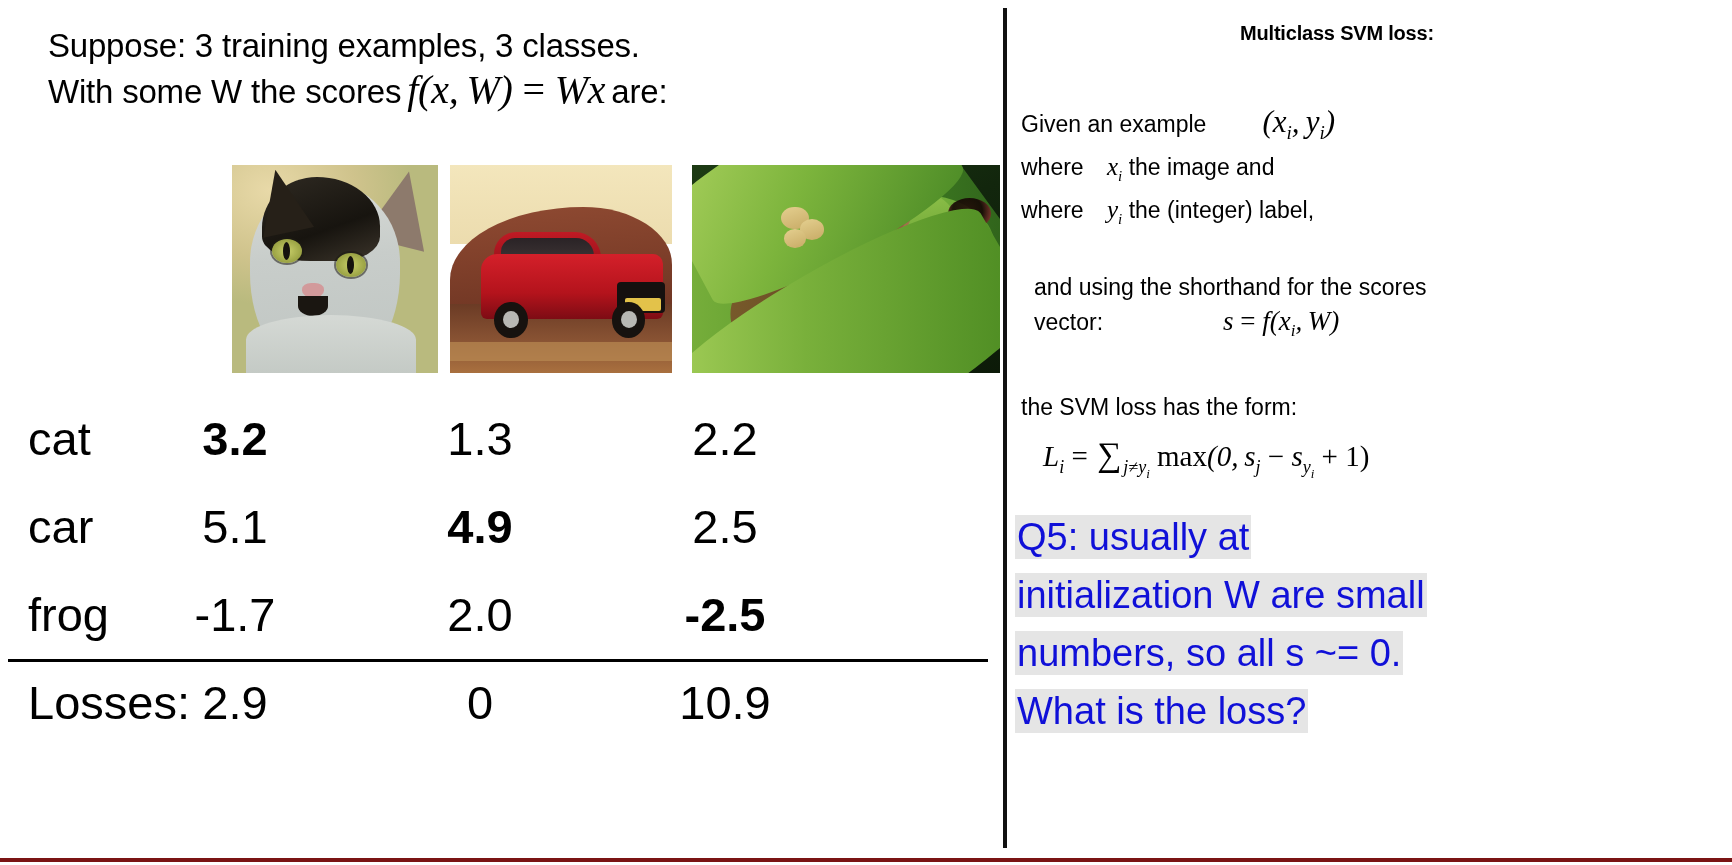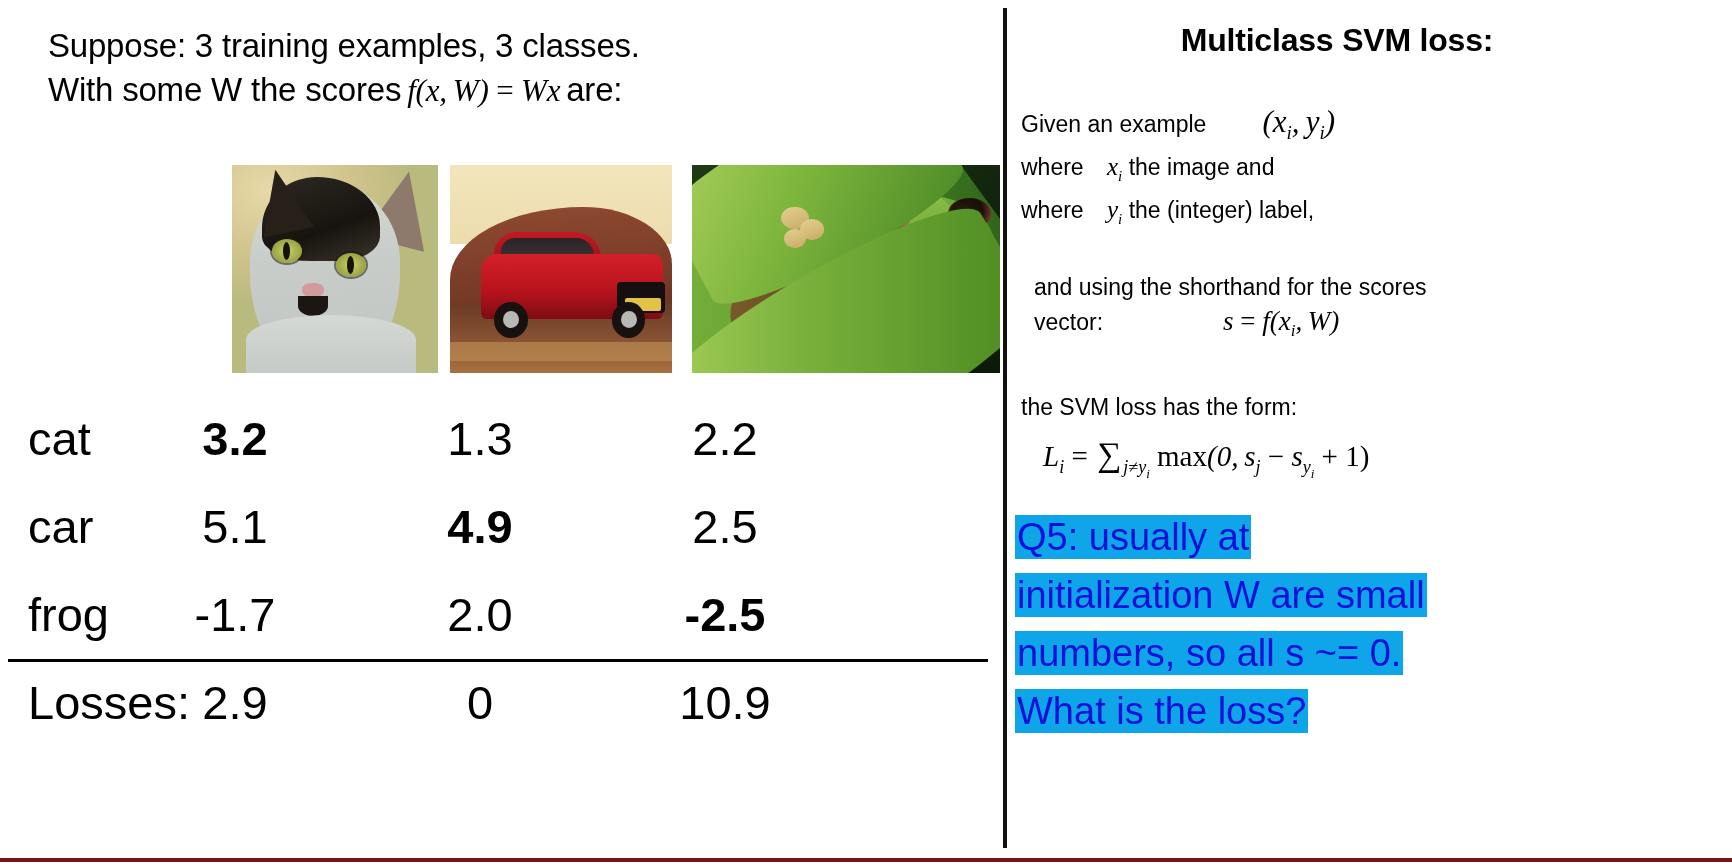--- a/index.html
+++ b/index.html
@@ -33,21 +33,21 @@
   }
   .intro-line {
     font-size: 33px;
     line-height: 44px;
     white-space: nowrap;
     letter-spacing: -0.2px;
   }
   .intro-line .math {
     font-family: "Liberation Serif", serif;
     font-style: italic;
-    font-size: 31px;
+    font-size: 40px;
     padding: 0 6px;
   }
   .intro-line .math .up {
     font-style: normal;
   }
 
   
   #thumb-row {
     position: absolute;
     top: 165px;
@@ -353,21 +353,21 @@
     top: 0;
     width: 725px;
     height: 865px;
   }
   #svm-title {
     position: absolute;
     left: 0;
     top: 22px;
     width: 660px;
     text-align: center;
-    font-size: 32px;
+    font-size: 20px;
     font-weight: bold;
     letter-spacing: -0.2px;
   }
   #given-block {
     position: absolute;
     left: 14px;
     top: 105px;
     width: 700px;
   }
   .body-line {
@@ -438,21 +438,21 @@
     width: 716px;
   }
   .q5-line {
     display: block;
     font-size: 38px;
     line-height: 58px;
     color: #1010d8;
     white-space: nowrap;
   }
   .q5-line span {
-    background: #0ea5e9;
+    background: #e5e5e5;
     padding: 1px 2px;
   }
 </style>
 </head>
 <body>
 
 <div id="left-panel">
 
   <div id="intro-block">
     <div class="intro-line">Suppose: 3 training examples, 3 classes.</div>

